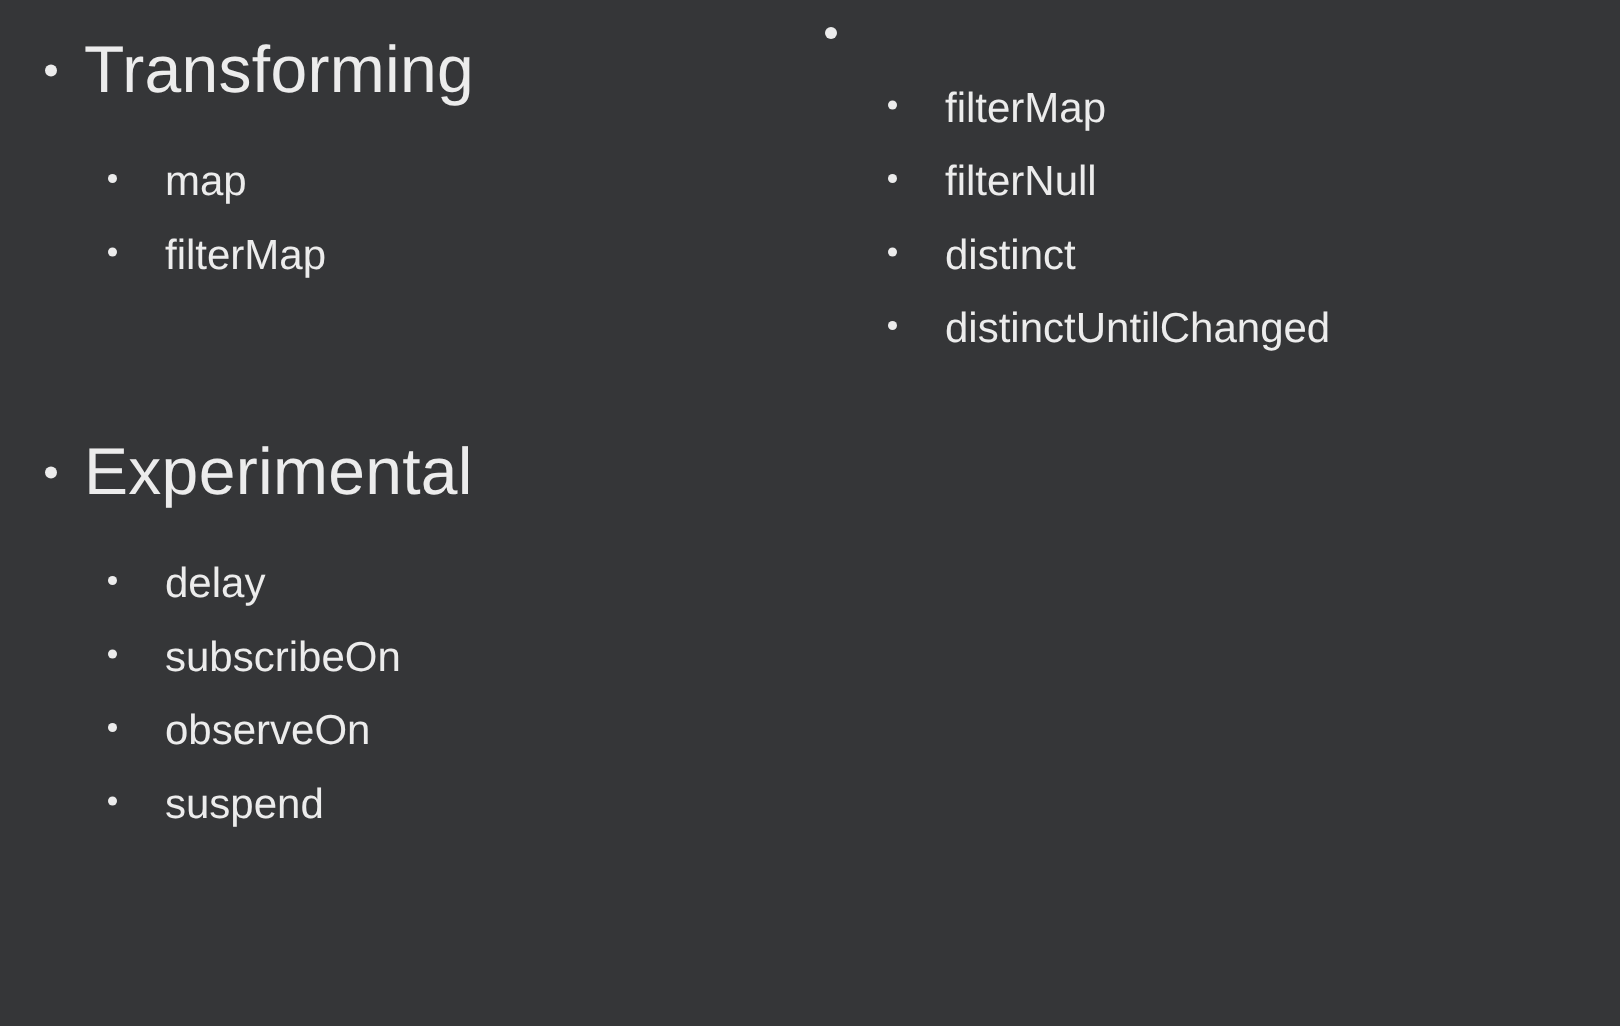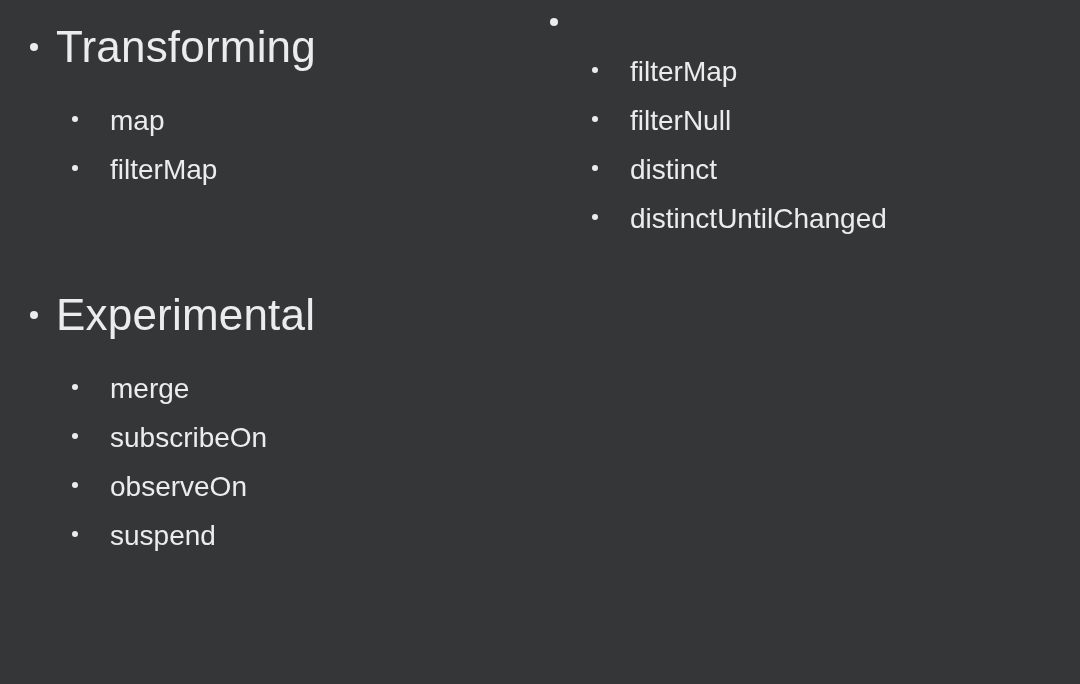--- a/index.html
+++ b/index.html
@@ -117,21 +117,21 @@
   </div>
 
   <div class="section">
     <div class="section-heading">
       <span class="section-bullet"></span>
       <span class="section-title">Experimental</span>
     </div>
     <div class="sub-list">
       <div class="sub-item">
         <span class="sub-bullet"></span>
-        <span class="sub-label">merge</span>
+        <span class="sub-label">delay</span>
       </div>
       <div class="sub-item">
         <span class="sub-bullet"></span>
         <span class="sub-label">subscribeOn</span>
       </div>
       <div class="sub-item">
         <span class="sub-bullet"></span>
         <span class="sub-label">observeOn</span>
       </div>
       <div class="sub-item">

